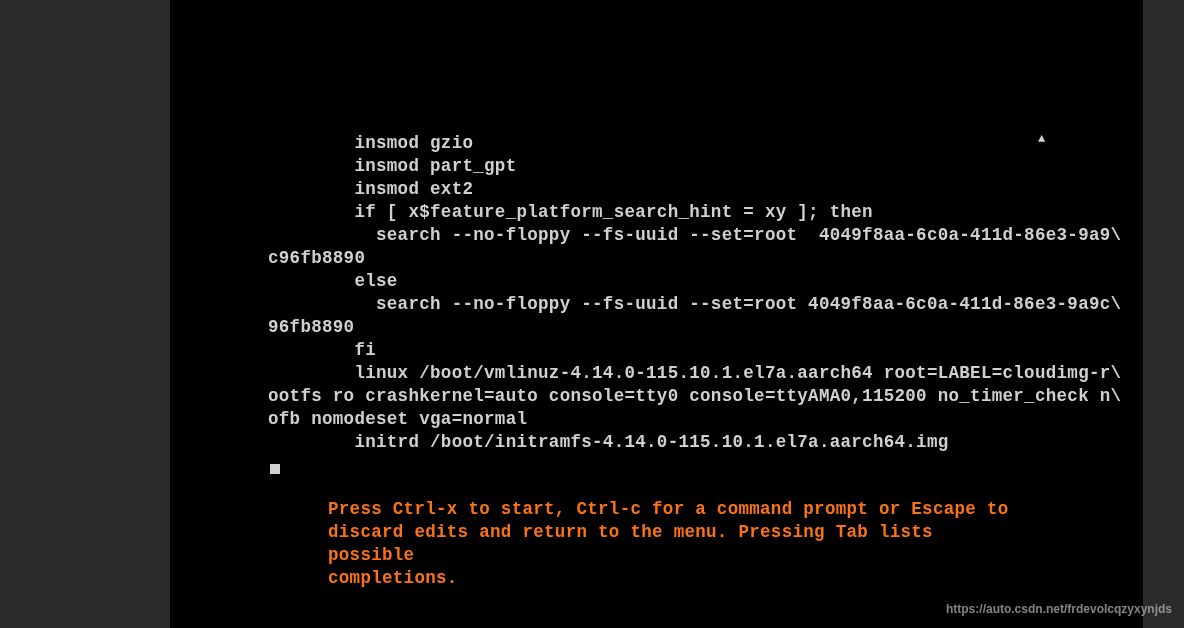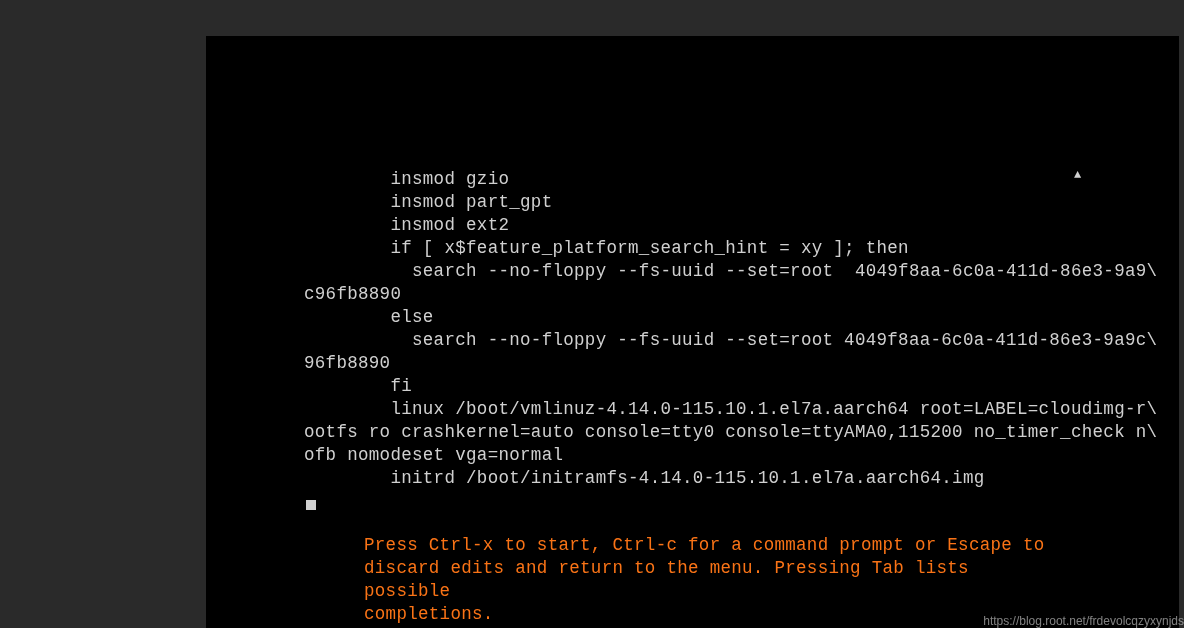--- a/index.html
+++ b/index.html
@@ -1,18 +1,19 @@
 <!DOCTYPE html>
 <html><head>
   <meta charset="utf-8">
   <style>
     * {
-      margin: 12px;
+      margin: 0;
       padding: 0;
       box-sizing: border-box;
+      font-weight: bold;
     }
     body {
       width: 1184px;
       height: 628px;
       background: #2a2a2a;
       font-family: 'Courier New', monospace;
       overflow: hidden;
       position: relative;
     }
     .outer-frame {
@@ -92,13 +93,13 @@
 ootfs ro crashkernel=auto console=tty0 console=ttyAMA0,115200 no_timer_check n\
 ofb nomodeset vga=normal
         initrd /boot/initramfs-4.14.0-115.10.1.el7a.aarch64.img</div>
 
 <div class="cursor-block"></div>
 
 <div class="help-text">Press Ctrl-x to start, Ctrl-c for a command prompt or Escape to
 discard edits and return to the menu. Pressing Tab lists possible
 completions.</div>
 
-<div class="watermark">https://blog.root.net/frdevolcqzyxynjds</div>
+<div class="watermark">https://auto.csdn.net/frdevolcqzyxynjds</div>
 
 </body></html>

